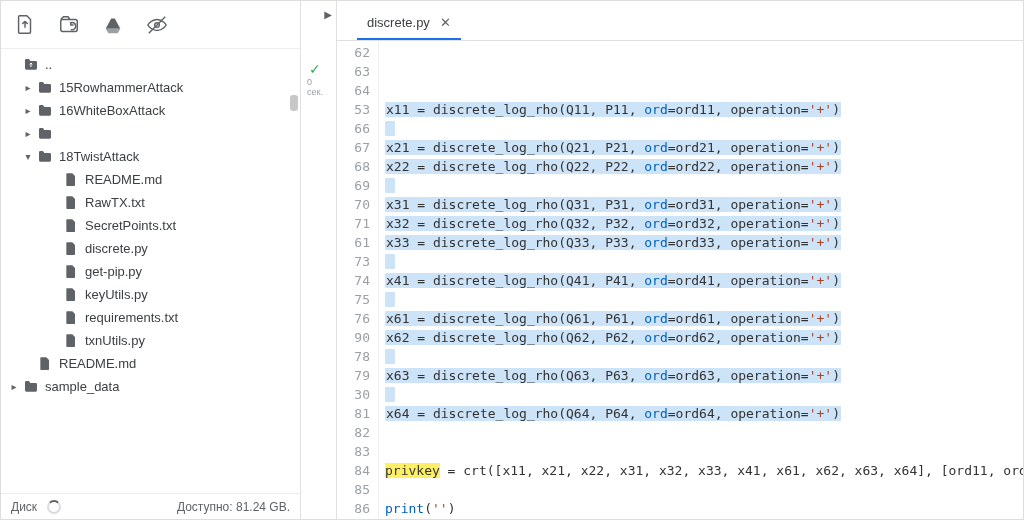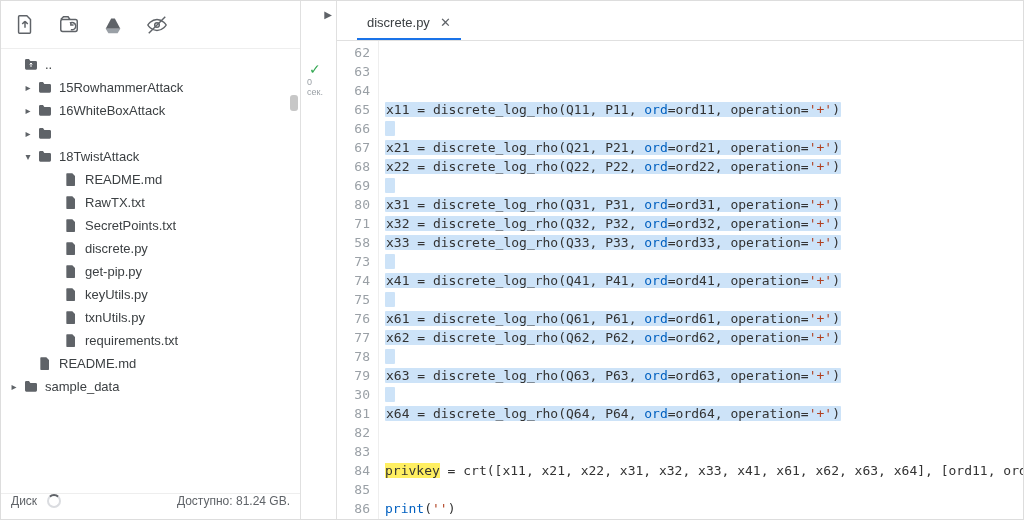--- a/index.html
+++ b/index.html
@@ -15,21 +15,21 @@
   .arrow { width:14px; display:inline-flex; justify-content:center; color:#5f6368; font-size:10px; }
   .ficon { width:20px; display:inline-flex; align-items:center; justify-content:center; margin-right:4px; }
   .ficon svg { width:16px; height:16px; fill:#5f6368; }
   .label { color:#3c4043; }
   .indent-0 { padding-left:0px; }
   .indent-1 { padding-left:14px; }
   .indent-2 { padding-left:40px; }
   .indent-root { padding-left:0px; }
   .hl { background:#ffef62; }
   .scroll-indicator { position:absolute; right:2px; top:46px; width:8px; height:16px; background:#c7c7c7; border-radius:3px; }
-  .footer { height:26px; border-top:1px solid #eee; display:flex; align-items:flex-start; padding:0 10px; font-size:12px; color:#5f6368; gap:10px; }
+  .footer { height:26px; border-top:1px solid #eee; display:flex; align-items:center; padding:0 10px; font-size:12px; color:#5f6368; gap:10px; }
   .footer .spin { width:14px; height:14px; border:2px solid #dadce0; border-top-color:#5f6368; border-radius:50%; }
   .footer .spacer { flex:1; }
   
   .midgutter { width:36px; border-right:1px solid #e0e0e0; position:relative; }
   .midgutter .tri { position:absolute; top:8px; right:4px; font-size:10px; color:#5f6368; }
   .midgutter .check { position:absolute; top:60px; left:8px; color:#34a853; font-size:14px; }
   .midgutter .sec { position:absolute; top:76px; left:6px; font-size:9px; color:#9aa0a6; }
   
   .right { flex:1; display:flex; flex-direction:column; min-width:0; }
   .tabbar { height:40px; display:flex; align-items:flex-end; padding-left:20px; border-bottom:1px solid #e0e0e0; }
@@ -182,30 +182,30 @@
           </span>
           <span class="label">keyUtils.py</span>
         </div>
         <div class="row indent-2">
           <span class="arrow"></span>
           <span class="ficon">
             <svg viewBox="0 0 24 24">
               <path d="M6 2h8l4 4v14a1 1 0 0 1-1 1H6a1 1 0 0 1-1-1V3a1 1 0 0 1 1-1z"></path>
             </svg>
           </span>
+          <span class="label">requirements.txt</span>
+        </div>
+        <div class="row indent-2">
+          <span class="arrow"></span>
+          <span class="ficon">
+            <svg viewBox="0 0 24 24">
+              <path d="M6 2h8l4 4v14a1 1 0 0 1-1 1H6a1 1 0 0 1-1-1V3a1 1 0 0 1 1-1z"></path>
+            </svg>
+          </span>
           <span class="label">txnUtils.py</span>
-        </div>
-        <div class="row indent-2">
-          <span class="arrow"></span>
-          <span class="ficon">
-            <svg viewBox="0 0 24 24">
-              <path d="M6 2h8l4 4v14a1 1 0 0 1-1 1H6a1 1 0 0 1-1-1V3a1 1 0 0 1 1-1z"></path>
-            </svg>
-          </span>
-          <span class="label">requirements.txt</span>
         </div>
         <div class="row indent-1">
           <span class="arrow"></span>
           <span class="ficon">
             <svg viewBox="0 0 24 24">
               <path d="M6 2h8l4 4v14a1 1 0 0 1-1 1H6a1 1 0 0 1-1-1V3a1 1 0 0 1 1-1z"></path>
             </svg>
           </span>
           <span class="label">README.md</span>
         </div>
@@ -241,33 +241,33 @@
       <div class="tab active">
         <span>discrete.py</span>
         <span class="close">✕</span>
       </div>
     </div>
     <div class="editor">
       <div class="gutter" id="gutter">
           <div>62</div>
           <div>63</div>
           <div>64</div>
-          <div>65</div>
+          <div>53</div>
           <div>66</div>
           <div>67</div>
           <div>68</div>
           <div>69</div>
-          <div>80</div>
+          <div>70</div>
           <div>71</div>
-          <div>58</div>
+          <div>61</div>
           <div>73</div>
           <div>74</div>
           <div>75</div>
           <div>76</div>
-          <div>77</div>
+          <div>90</div>
           <div>78</div>
           <div>79</div>
           <div>30</div>
           <div>81</div>
           <div>82</div>
           <div>83</div>
           <div>84</div>
           <div>85</div>
           <div>86</div>
         </div>

